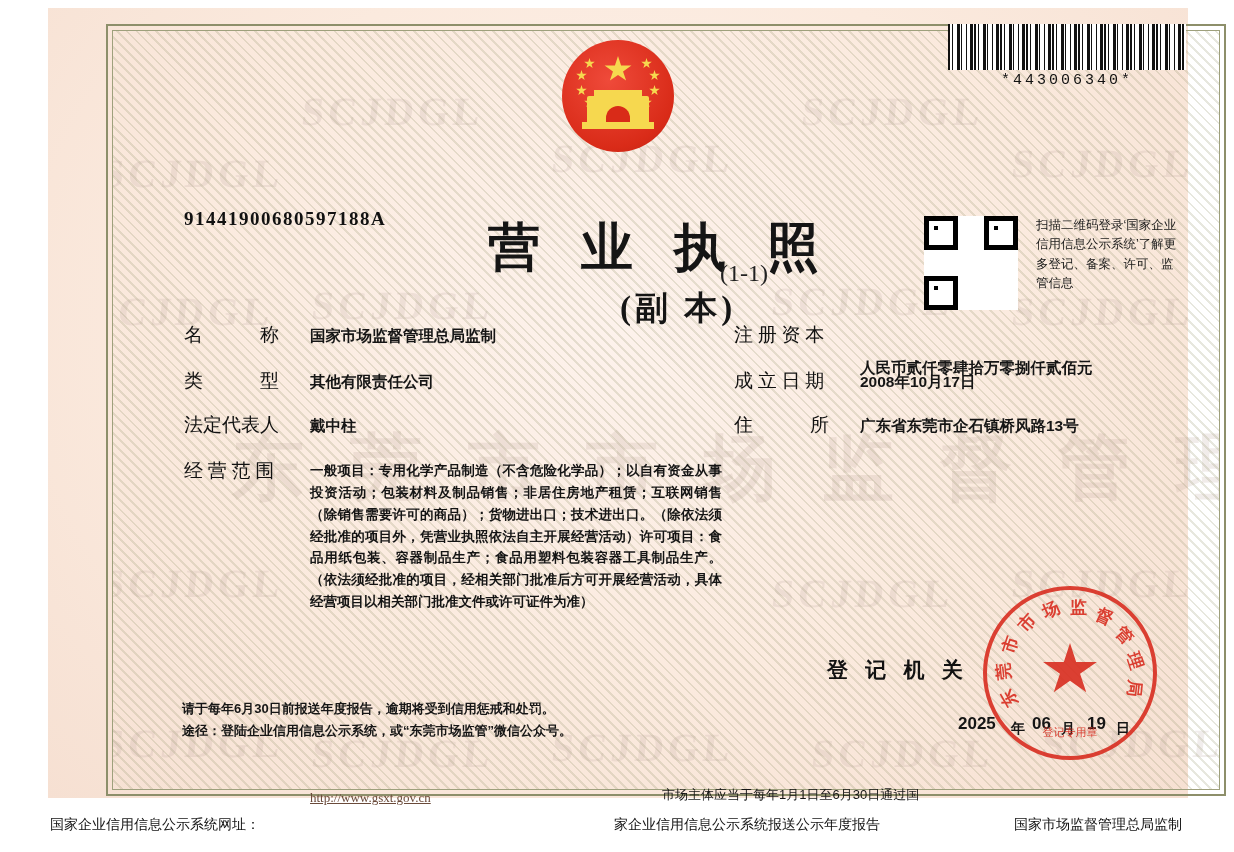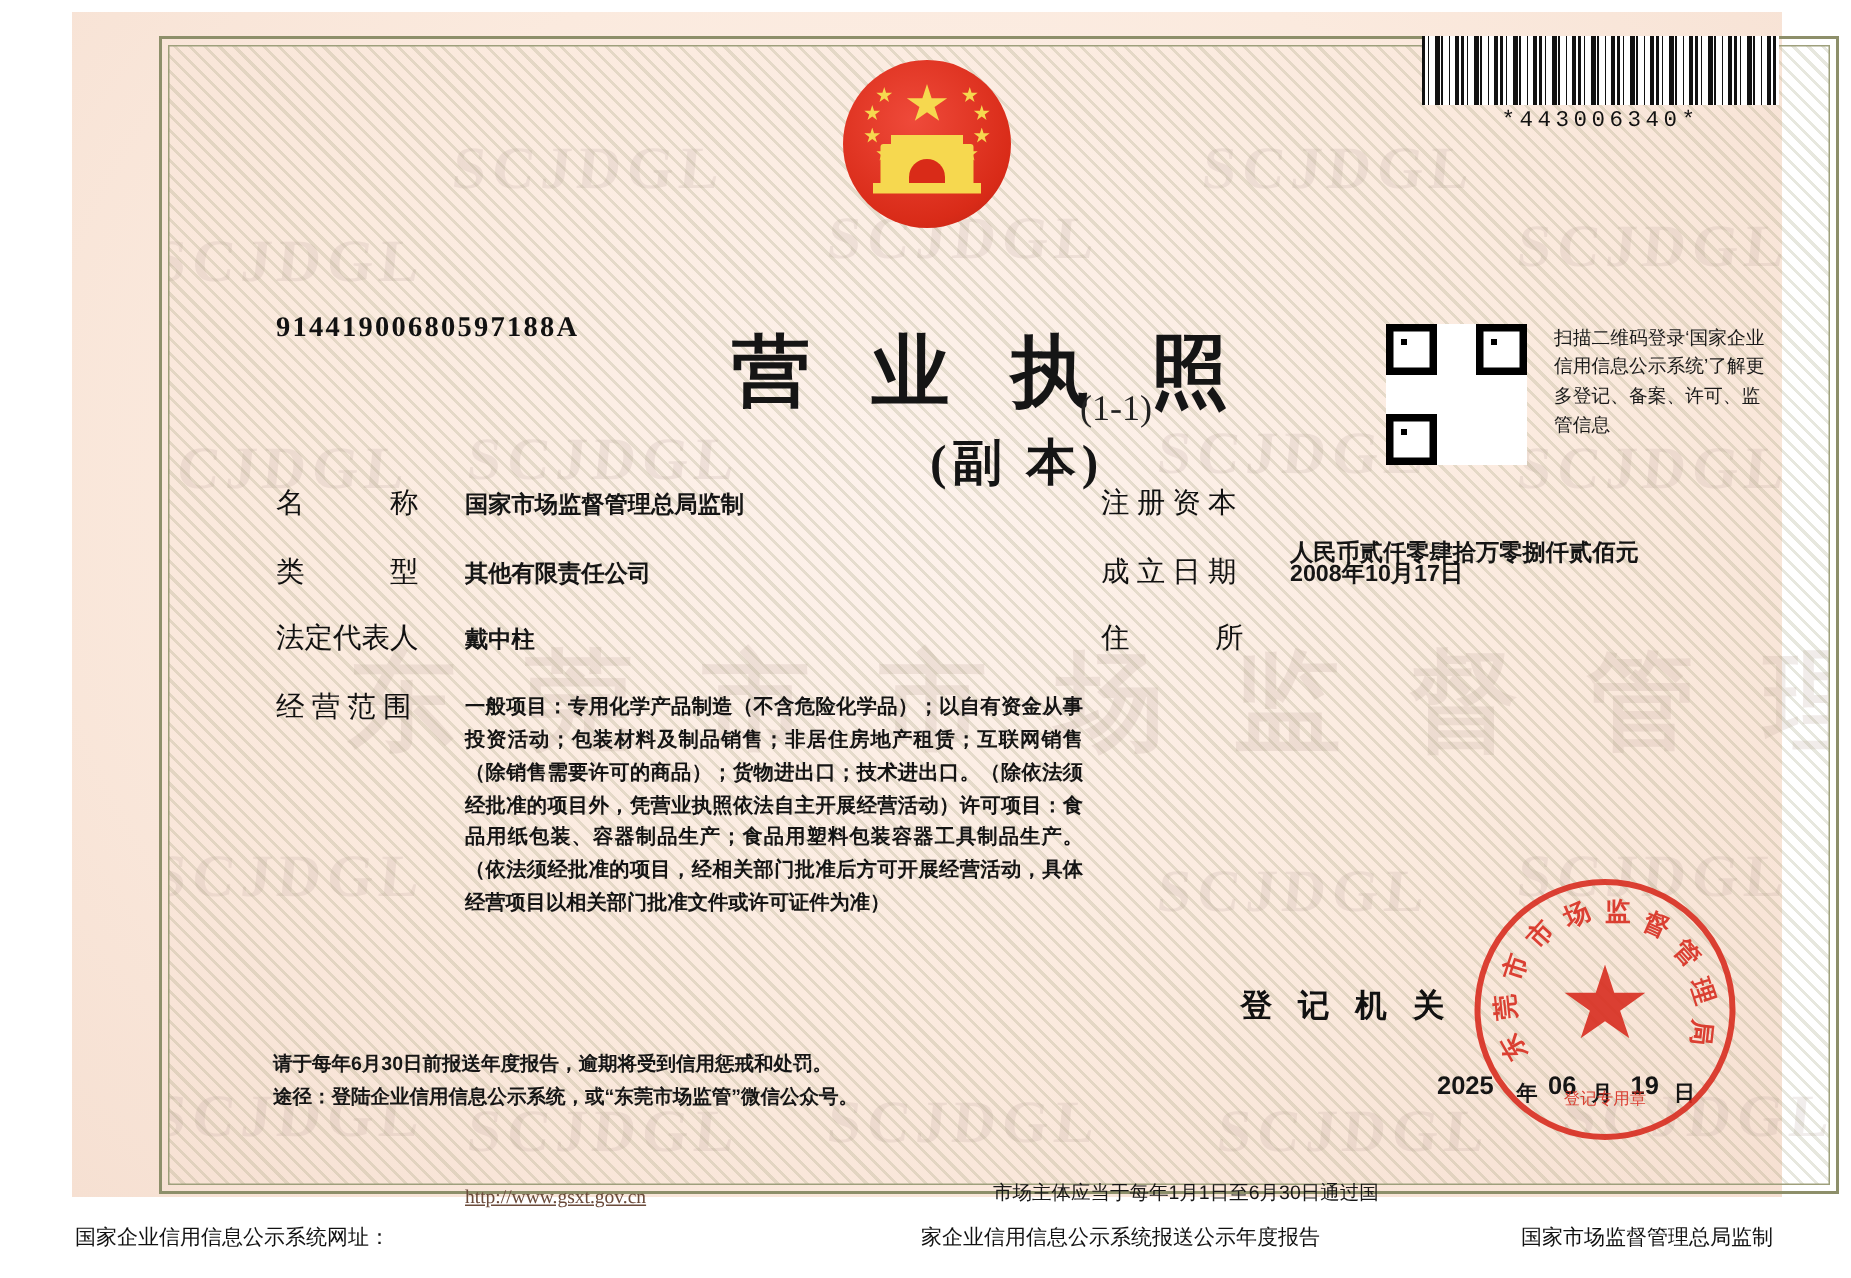--- a/index.html
+++ b/index.html
@@ -476,20 +476,21 @@
     <div class="field-label" style="left:136px; top:450px;">经 营 范 围</div>
     <div class="scope-text">一般项目：专用化学产品制造（不含危险化学品）；以自有资金从事投资活动；包装材料及制品销售；非居住房地产租赁；互联网销售（除销售需要许可的商品）；货物进出口；技术进出口。（除依法须经批准的项目外，凭营业执照依法自主开展经营活动）许可项目：食品用纸包装、容器制品生产；食品用塑料包装容器工具制品生产。（依法须经批准的项目，经相关部门批准后方可开展经营活动，具体经营项目以相关部门批准文件或许可证件为准）</div>
 
     <div class="field-label" style="left:686px; top:314px;">注 册 资 本</div>
     <div class="field-value" style="left:812px; top:318px;margin-top:32px;">人民币贰仟零肆拾万零捌仟贰佰元</div>
 
     <div class="field-label" style="left:686px; top:360px;">成 立 日 期</div>
     <div class="field-value" style="left:812px; top:364px;">2008年10月17日</div>
 
     <div class="field-label" style="left:686px; top:404px;">住　　　所</div>
+    <div class="field-value" style="left:812px; top:408px;">广东省东莞市企石镇桥风路13号</div>
 
     <div class="reg-auth">登 记 机 关</div>
     <div class="field-value d-y">2025</div>
     <div class="field-value d-ys">年</div>
     <div class="field-value d-m">06</div>
     <div class="field-value d-ms">月</div>
     <div class="field-value d-d">19</div>
     <div class="field-value d-ds">日</div>
 
     <div class="seal">

